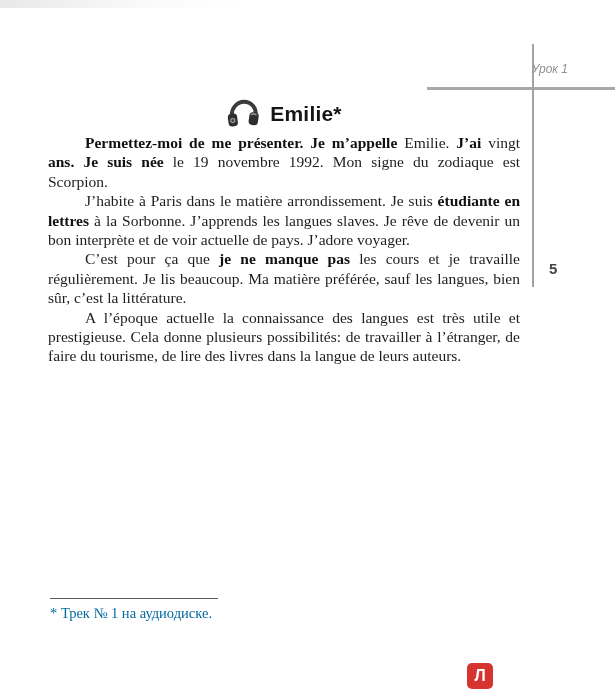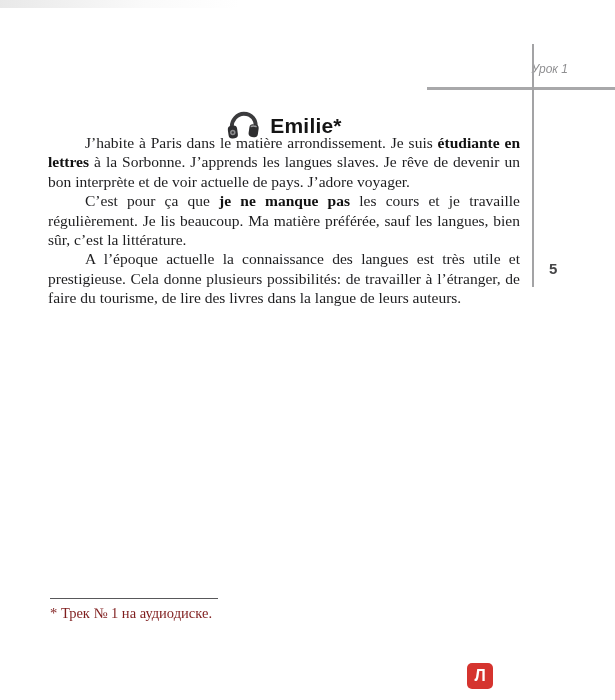--- a/index.html
+++ b/index.html
@@ -56,21 +56,21 @@
     left: 549px;
     top: 260px;
     font-family: "Liberation Sans", sans-serif;
     font-weight: bold;
     font-size: 15px;
     color: #454547;
   }
   .title-row {
     position: absolute;
     left: 48px;
-    top: 107px;
+    top: 95px;
     width: 472px;
     height: 38px;
     display: flex;
     align-items: center;
     justify-content: center;
     gap: 10px;
   }
   .headphones-icon {
     width: 34px;
     height: 31px;
@@ -107,21 +107,21 @@
     top: 598px;
     width: 168px;
     height: 1px;
     background: #58585a;
   }
   .footnote-text {
     position: absolute;
     left: 50px;
     top: 605px;
     font-size: 14.5px;
-    color: #7f1d1d;
+    color: #0369a1;
   }
   .publisher-logo {
     position: absolute;
     left: 467px;
     top: 663px;
     width: 26px;
     height: 26px;
     border-radius: 5px;
     background: #d5342f;
     display: flex;
@@ -156,20 +156,21 @@
       <rect x="2.5" y="17" width="11" height="15" rx="4.5" fill="#2e2e30" transform="rotate(-8 8 24)"></rect>
       <rect x="27" y="15.5" width="11" height="15" rx="4.5" fill="#2e2e30" transform="rotate(8 32 23)"></rect>
       <circle cx="8" cy="25" r="3.2" fill="#8c8c8e"></circle>
       <circle cx="8" cy="25" r="1.4" fill="#3b3b3d"></circle>
       <path d="M29 18 q4 -1.5 7 0.5" stroke="#9a9a9c" stroke-width="1.6" fill="none"></path>
     </svg>
     <span class="page-title">Emilie*</span>
   </div>
 
   <div class="body-text">
+    <p><b>Permettez-moi de me présenter. Je m’appelle </b><span>Emilie. </span><b>J’ai </b><span>vingt </span><b>ans. Je suis née </b><span>le 19 novembre 1992. Mon signe du zodiaque est Scorpion.</span></p>
     <p><span>J’habite à Paris dans le matière arrondissement. Je suis </span><b>étudiante en lettres </b><span>à la Sorbonne. J’apprends les langues slaves. Je rêve de devenir un bon interprète et de voir actuelle de pays. J’adore voyager.</span></p>
     <p><span>C’est pour ça que </span><b>je ne manque pas </b><span>les cours et je travaille régulièrement. Je lis beaucoup. Ma matière préférée, sauf les langues, bien sûr, c’est la littérature.</span></p>
     <p><span>A l’époque actuelle la connaissance des langues est très utile et prestigieuse. Cela donne plusieurs possibilités: de travailler à l’étranger, de faire du tourisme, de lire des livres dans la langue de leurs auteurs.</span></p>
   </div>
 
   <div class="footnote-sep"></div>
   <div class="footnote-text">* Трек № 1 на аудиодиске.</div>
 
   <div class="publisher-logo" style="background: rgb(213, 52, 47);">
     <span>Л</span>

